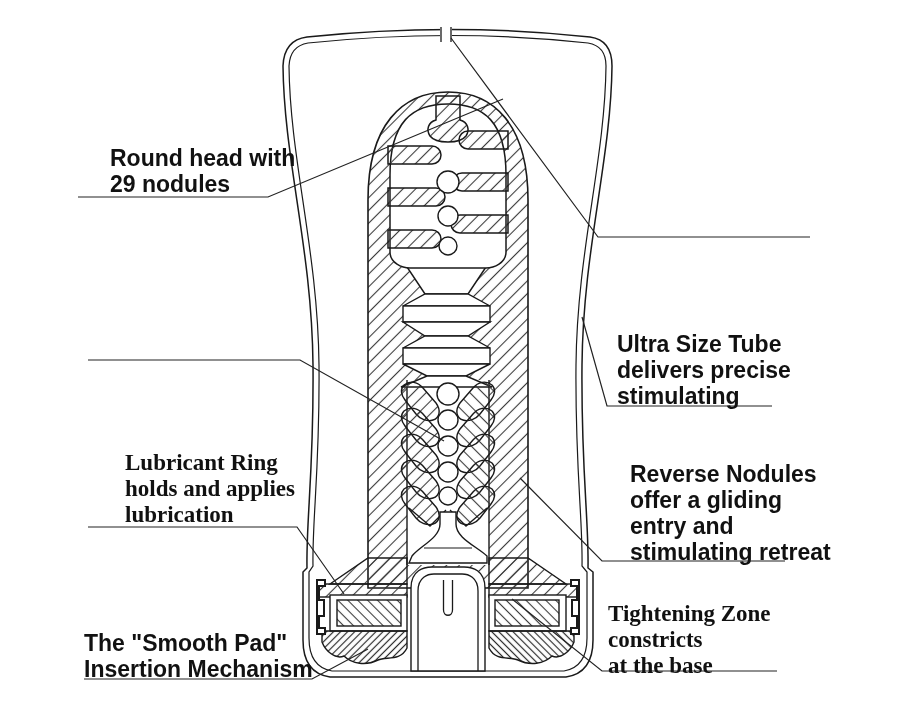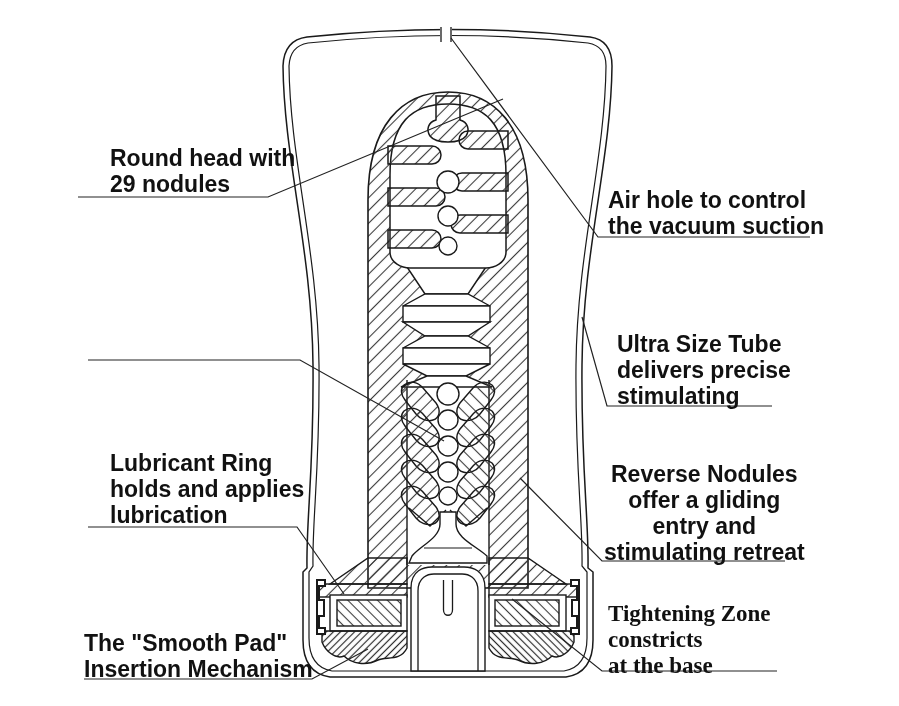--- a/index.html
+++ b/index.html
@@ -144,29 +144,27 @@
       <path d="M772,406 H607 L582,317"></path>
       <path d="M88,527 H297 L344,594"></path>
       <path d="M785,561 H602 L520,478"></path>
       <path d="M84,679 H312 L368,649"></path>
       <path d="M777,671 H602 L512,599"></path>
     </g>
   </svg>
 
   <div class="callout" style="left:110px;top:145px;">Round head with
 29 nodules</div>
-  <div class="callout" style="left:608px;top:187px;">Air hole to control
-the vacuum suction</div>
   <div class="callout" style="left:617px;top:331px;">Ultra Size Tube
 delivers precise
 stimulating</div>
-  <div class="callout" style="left:110px;top:450px;">Lubricant Ring
+  <div class="callout" style="left:125px;top:450px;font-family:Liberation Serif, serif;">Lubricant Ring
 holds and applies
 lubrication</div>
-  <div class="callout" style="left:604px;top:461px;text-align:center;">Reverse Nodules
+  <div class="callout" style="left:630px;top:461px;">Reverse Nodules
 offer a gliding
 entry and
 stimulating retreat</div>
   <div class="callout" style="left:84px;top:630px;">The "Smooth Pad"
 Insertion Mechanism</div>
   <div class="callout" style="left:608px;top:601px;font-family:Liberation Serif, serif;">Tightening Zone
 constricts
 at the base</div>
 
 </div>

